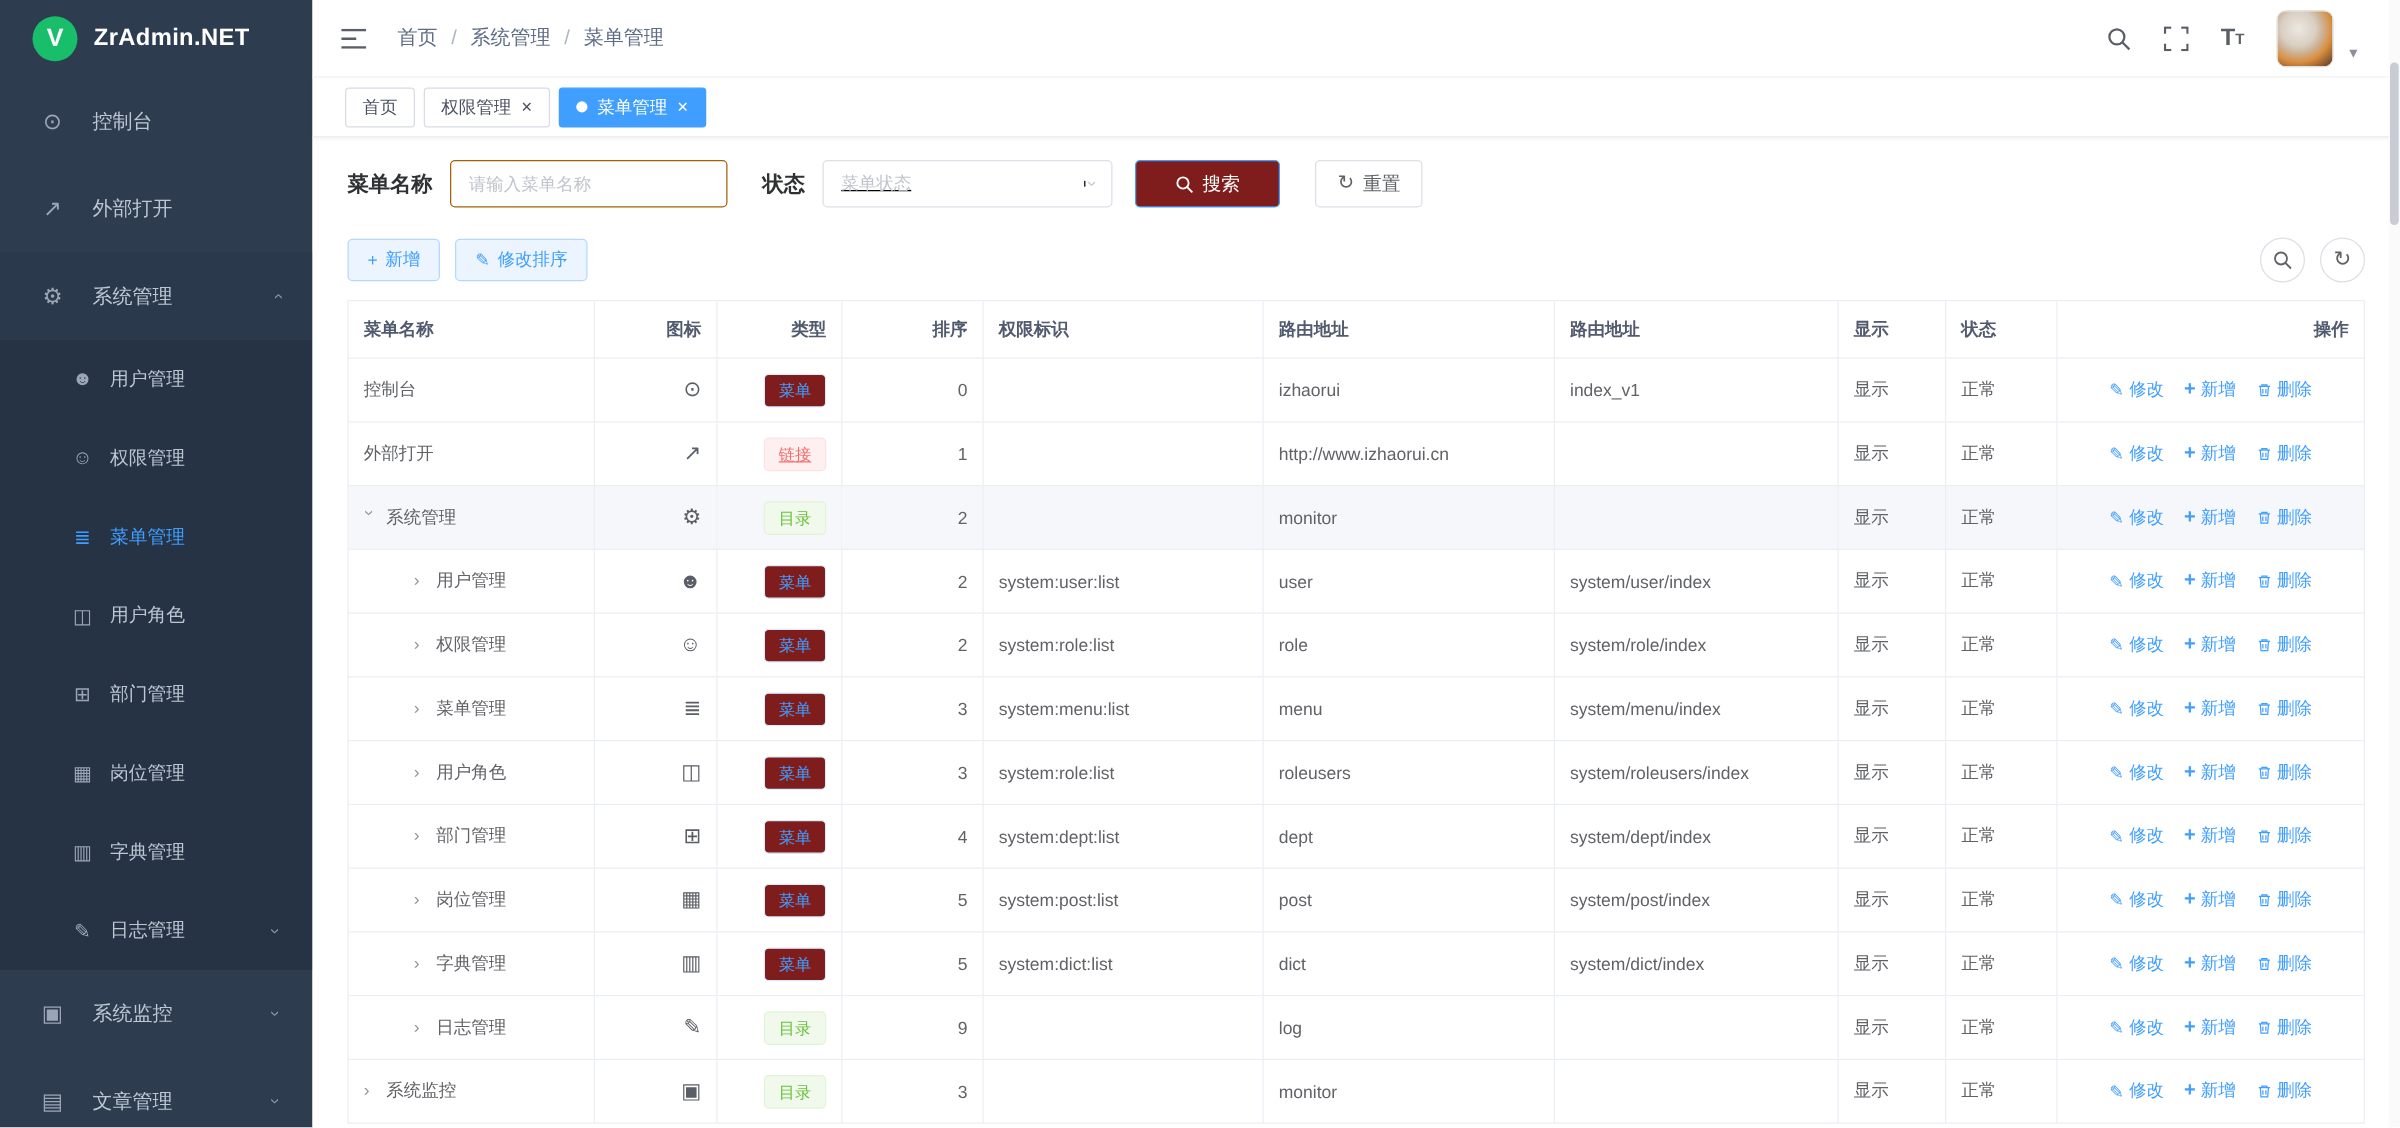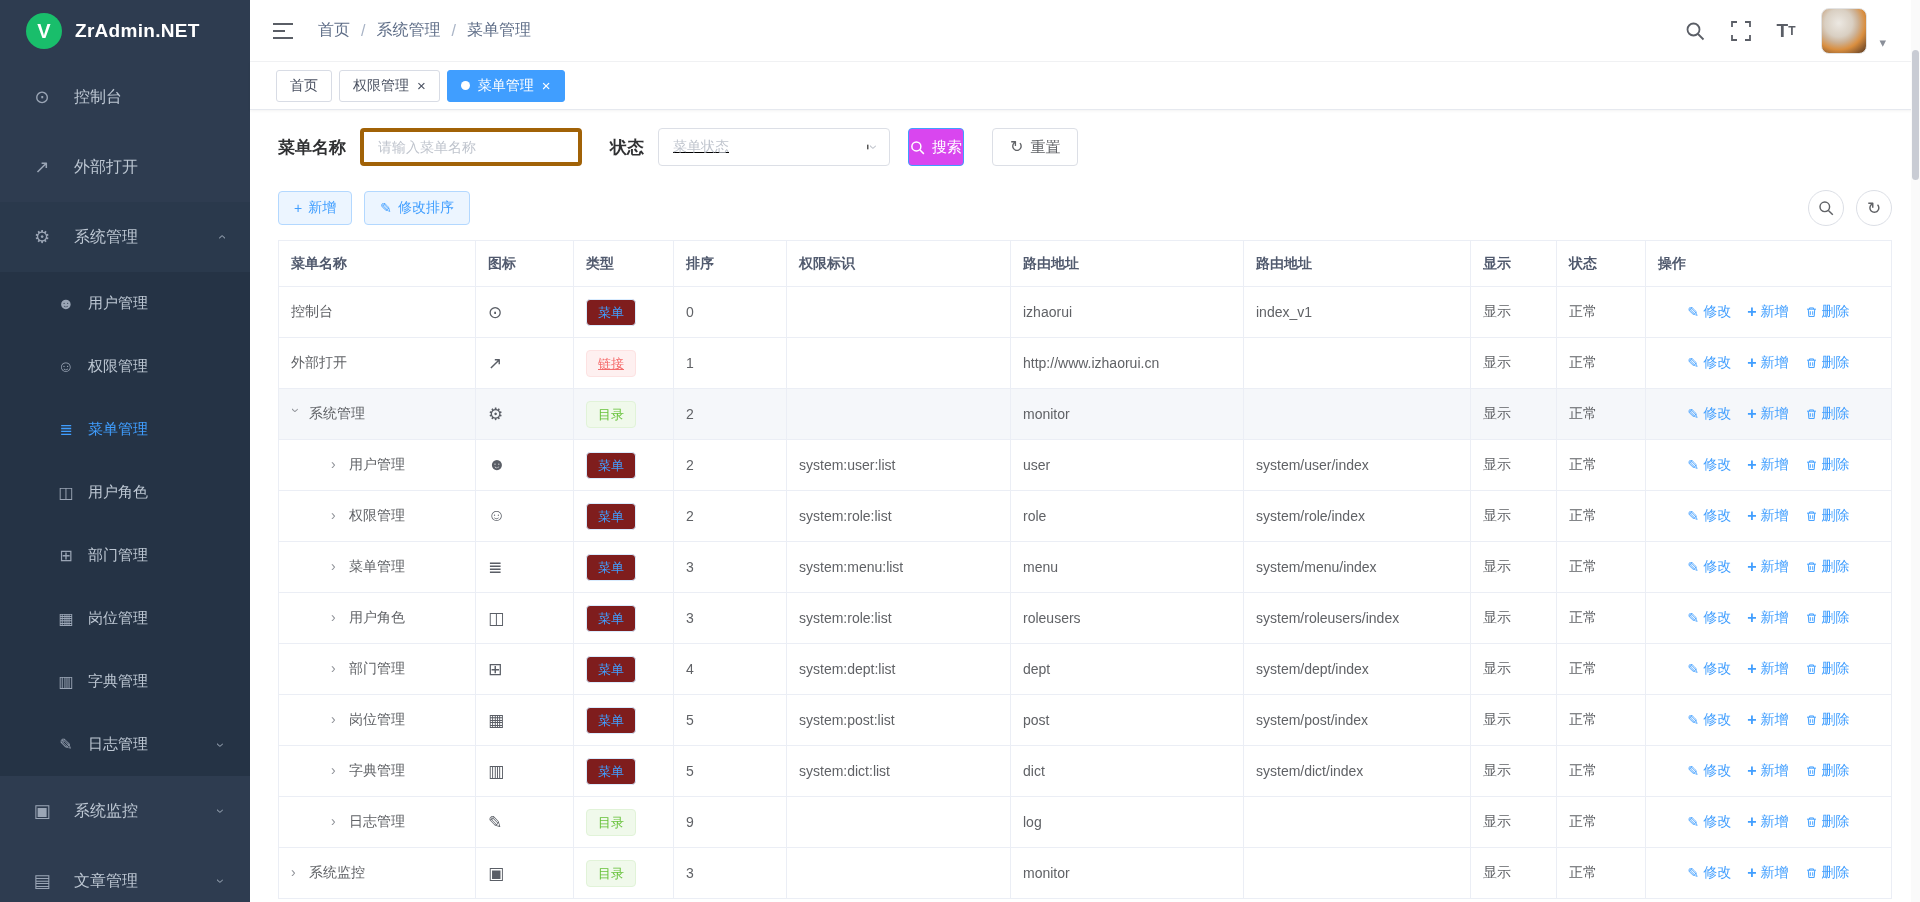--- a/index.html
+++ b/index.html
@@ -55,30 +55,30 @@
   .tab .dot { width:9px; height:9px; border-radius:50%; background:#fff; margin-right:8px; }
   .tab .tclose { margin-left:8px; font-size:15px; line-height:1; cursor:pointer; }
   .tab.active { background:#409eff; border-color:#409eff; color:#fff; }
 
   .content { flex:1; padding:18px 28px 0 28px; overflow:hidden; }
 
   
   .filter-row { display:flex; align-items:center; margin-bottom:6px; }
   .f-label { font-size:17px; font-weight:bold; color:#303133; margin-right:14px; }
   .f-label.f2 { margin-left:28px; }
-  .input { width:222px; height:38px; border:4px solid #a16207; border-radius:4px; padding:0 14px;
+  .input { width:222px; height:38px; border:1px solid #a16207; border-radius:4px; padding:0 14px;
            font-size:14px; color:#606266; outline:none; font-family:inherit; }
   .input::placeholder { color:#bfc4cd; }
   .select { width:232px; height:38px; border:1px solid #dcdfe6; border-radius:4px; padding:0 12px 0 14px;
             display:flex; align-items:center; justify-content:space-between; background:#fff; cursor:pointer;text-decoration:underline; }
   .sel-ph { font-size:14px; color:#bfc4cd; }
   .sel-caret { color:#c0c4cc; transform:rotate(90deg); font-size:14px; }
   .btn { height:38px; border-radius:4px; font-size:15px; display:inline-flex; align-items:center; gap:7px;
          cursor:pointer; font-family:inherit; }
-  .btn-primary { background:#d946ef; border:1px solid #409eff; color:#fff; padding:0 1px; margin-left:18px; }
+  .btn-primary { background:#7f1d1d; border:1px solid #409eff; color:#fff; padding:0 31px; margin-left:18px; }
   .btn-default { background:#fff; border:1px solid #dcdfe6; color:#606266; padding:0 17px; margin-left:28px; }
   .ric { font-size:16px; line-height:1; }
 
   
   .toolbar { display:flex; align-items:center; margin-top:24px; margin-bottom:14px; }
   .btn-plain { height:34px; background:#ecf5ff; border:1px solid #b3d8ff; color:#409eff; border-radius:4px;
                padding:0 15px; font-size:14px; display:inline-flex; align-items:center; gap:6px; cursor:pointer;
                font-family:inherit; }
   .btn-plain + .btn-plain { margin-left:12px; }
   .pic { font-size:14px; line-height:1; }
@@ -87,21 +87,21 @@
                 display:flex; align-items:center; justify-content:center; color:#606266; cursor:pointer;
                 font-size:17px; font-family:inherit; }
 
   
   table { width:100%; border-collapse:collapse; table-layout:fixed; font-size:14px; color:#606266; }
   th, td { border:1px solid #ebeef5; padding:0 12px; overflow:hidden; white-space:nowrap; }
   th { height:46px; font-weight:600; color:#515a6e; background:#fff; }
   td { height:51px; }
   tr.hl td { background:#f5f7fa; }
   .al-left { text-align:left; }
-  .al-center { text-align:left; }
+  .al-center { text-align:right; }
   .tree-arrow { display:inline-block; color:#909399; font-size:14px; margin-right:8px; width:10px; }
   .tree-arrow.rot-down { transform:rotate(90deg); }
   .c-name.lvl1 { padding-left:52px; }
   .row-icon { font-size:17px; color:#5a5e66; }
   .tag { display:inline-block; height:27px; line-height:25px; padding:0 11px; border-radius:4px;
          font-size:13px; border:1px solid transparent; }
   .tag-menu { background:#7f1d1d; border-color:#d9ecff; color:#409eff; }
   .tag-link { background:#fef0f0; border-color:#fde2e2; color:#f56c6c;text-decoration:underline; }
   .tag-dir  { background:#f0f9eb; border-color:#e1f3d8; color:#67c23a; }
   .ops { display:flex; justify-content:center; gap:16px; }

